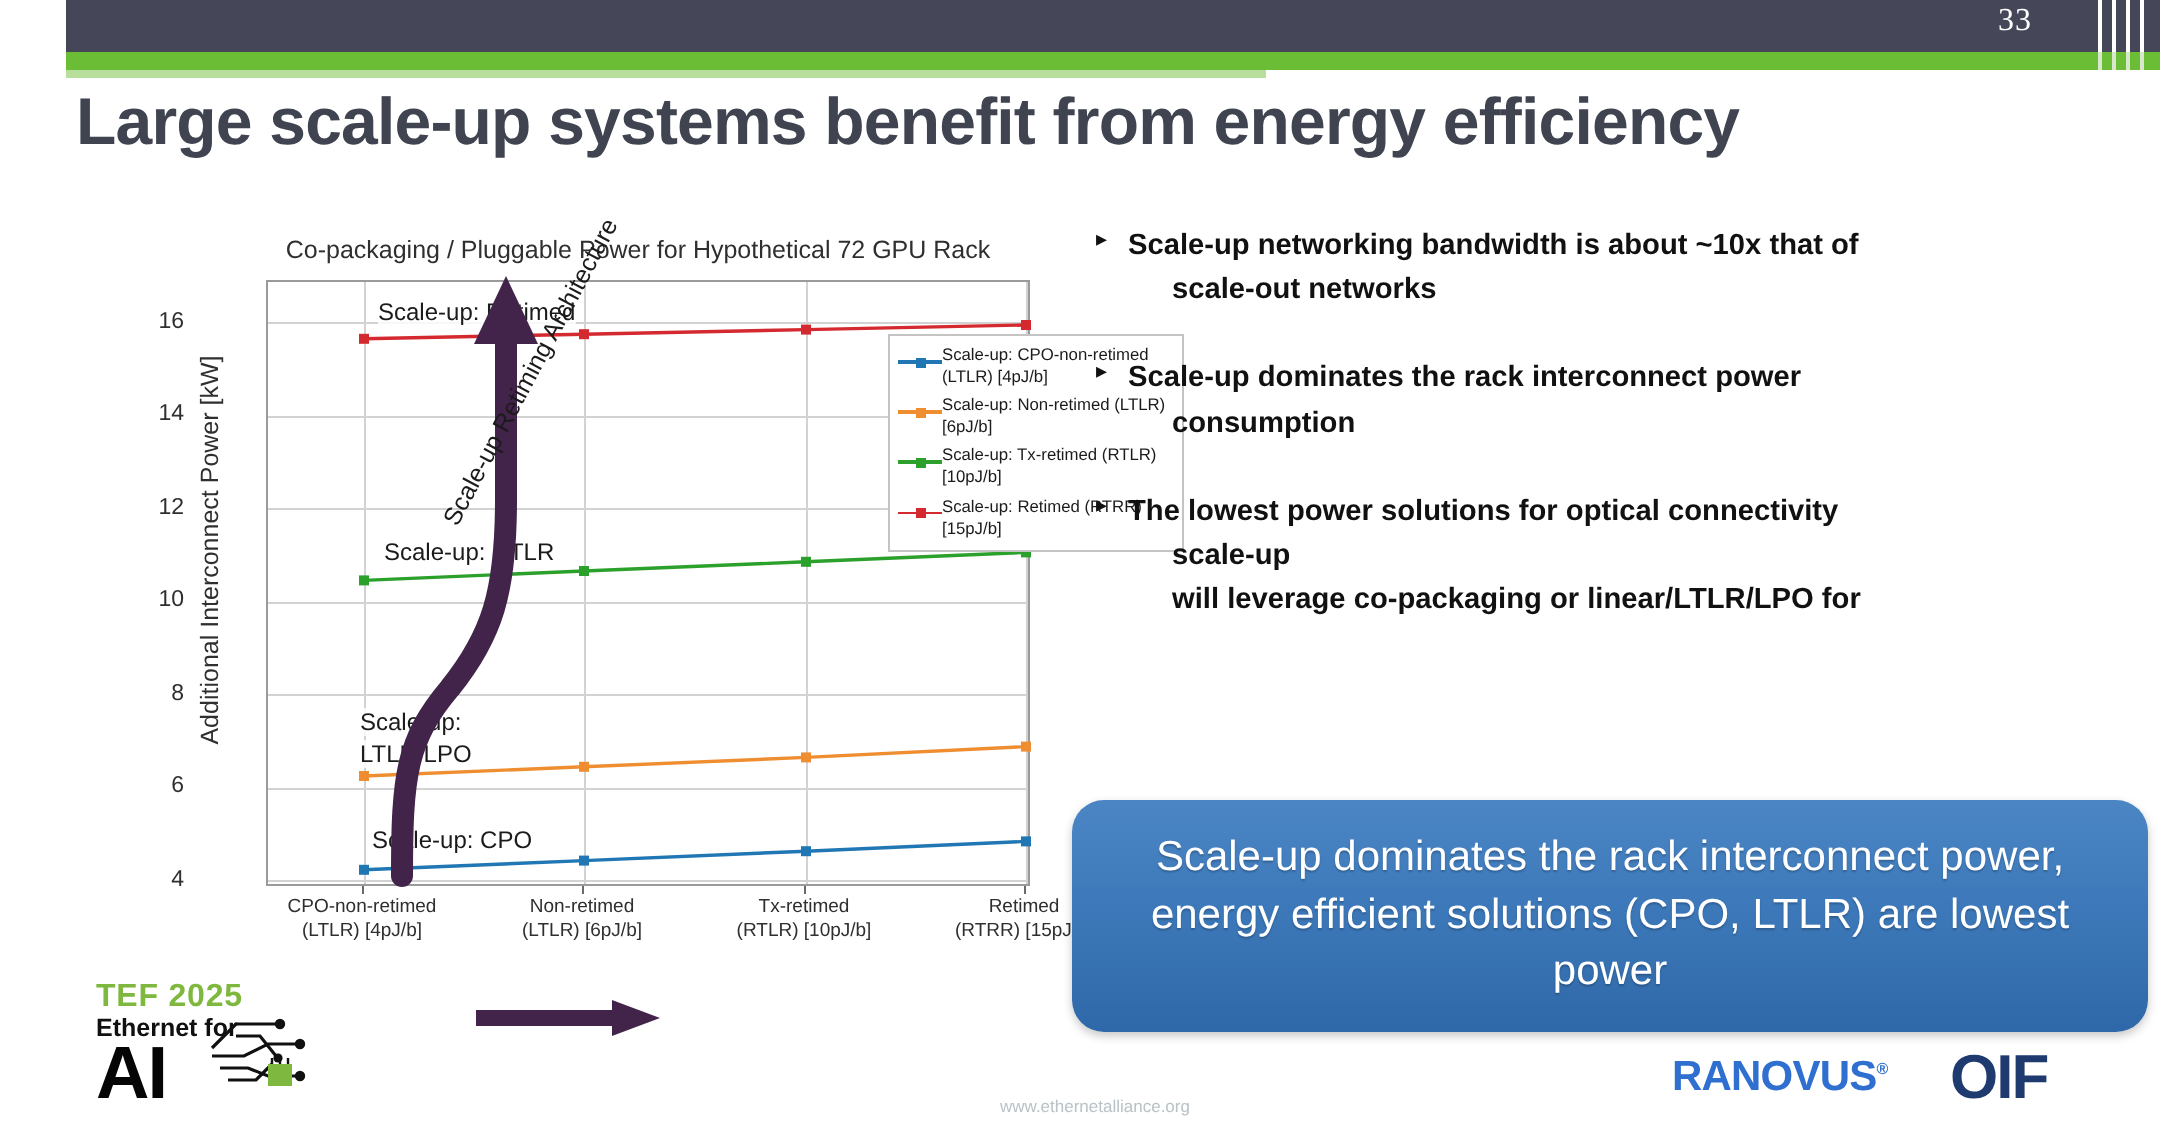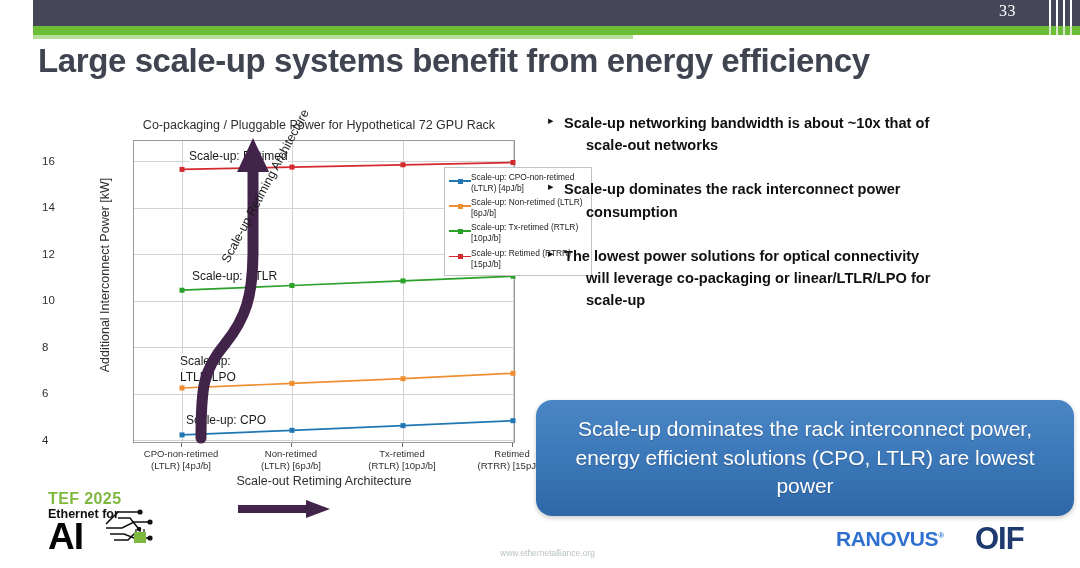--- a/index.html
+++ b/index.html
@@ -50,21 +50,21 @@
     transform:rotate(-90deg);
     font-size:12.5px; color:#2f2f2f; text-align:center;
   }
   #plot-frame {
     position:absolute; left:73px; top:22px; width:382px; height:303px;
     border:1px solid #9a9a9a; background:#ffffff;
   }
   .grid-h { position:absolute; left:0; width:100%; height:1px; background:#d2d2d2; }
   .grid-v { position:absolute; top:0; height:100%; width:1px; background:#d2d2d2; }
   .ytick-label {
-    position:absolute; right:458px; width:30px; text-align:left;
+    position:absolute; right:438px; width:30px; text-align:right;
     font-size:11.5px; color:#2f2f2f;
   }
   .xtick-label {
     position:absolute; width:150px; text-align:center;
     font-size:9.5px; color:#2f2f2f; line-height:1.25;
   }
   #x-axis-label {
     position:absolute; left:73px; top:356px; width:382px; text-align:center;
     font-size:12.5px; color:#2f2f2f;
   }
@@ -291,21 +291,20 @@
   </div>
   <div class="xtick-label" style="left:267px;top:330px;">
     <span>Tx-retimed</span><br>
     <span>(RTLR) [10pJ/b]</span>
   </div>
   <div class="xtick-label" style="left:377px;top:330px;">
     <span>Retimed</span><br>
     <span>(RTRR) [15pJ/b]</span>
   </div>
 
-  <div id="x-axis-label">Scale-out Retiming Architecture</div>
 </div>
 
 <svg id="retiming-arrow" viewBox="0 0 120 330">
   <path d="M 18,318 C 18,268 20,250 42,224 C 63,198 70,176 70,130 C 70,96 70,70 70,44" fill="none" stroke="#42234a" stroke-width="11" stroke-linecap="round"></path>
   <path d="M 70,18 L 86,52 L 54,52 Z" fill="#42234a"></path>
 </svg>
 <div id="retiming-text">Scale-up Retiming Architecture</div>
 
 <svg id="scaleout-arrow" viewBox="0 0 95 22">
   <rect x="0" y="7" width="72" height="8" fill="#42234a"></rect>
@@ -324,22 +323,22 @@
     <span class="bullet-marker">▸</span>
     <span class="bullet-text">
       <span>Scale-up dominates the rack interconnect power</span>
       <span class="ind">consumption</span>
     </span>
   </div>
   <div class="bullet">
     <span class="bullet-marker">▸</span>
     <span class="bullet-text">
       <span>The lowest power solutions for optical connectivity</span>
+      <span class="ind">scale-up</span>
       <span class="ind">will leverage co-packaging or linear/LTLR/LPO for</span>
-      <span class="ind">scale-up</span>
     </span>
   </div>
 </div>
 
 <div id="callout">
   <div id="callout-text">Scale-up dominates the rack interconnect power, energy efficient solutions (CPO, LTLR) are lowest power</div>
 </div>
 
 <div id="tef-logo">
   <div id="tef-title">TEF 2025</div>

